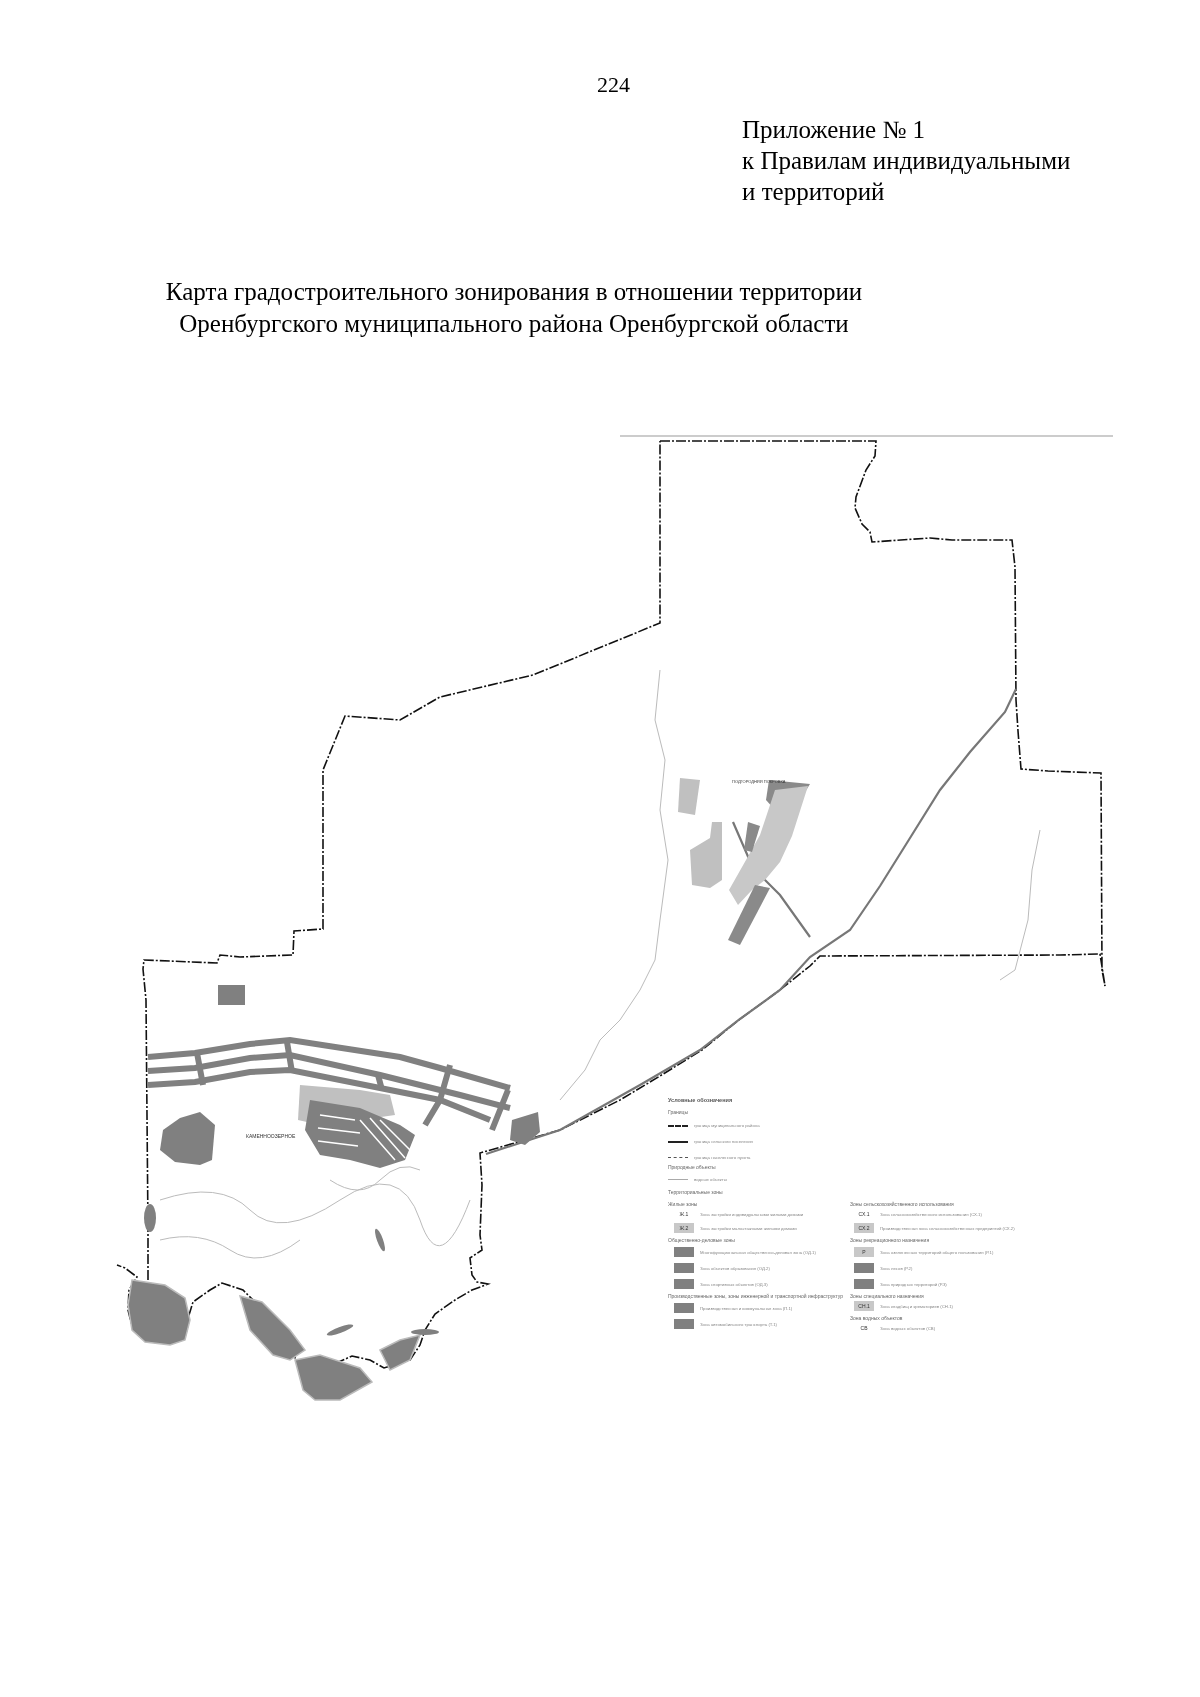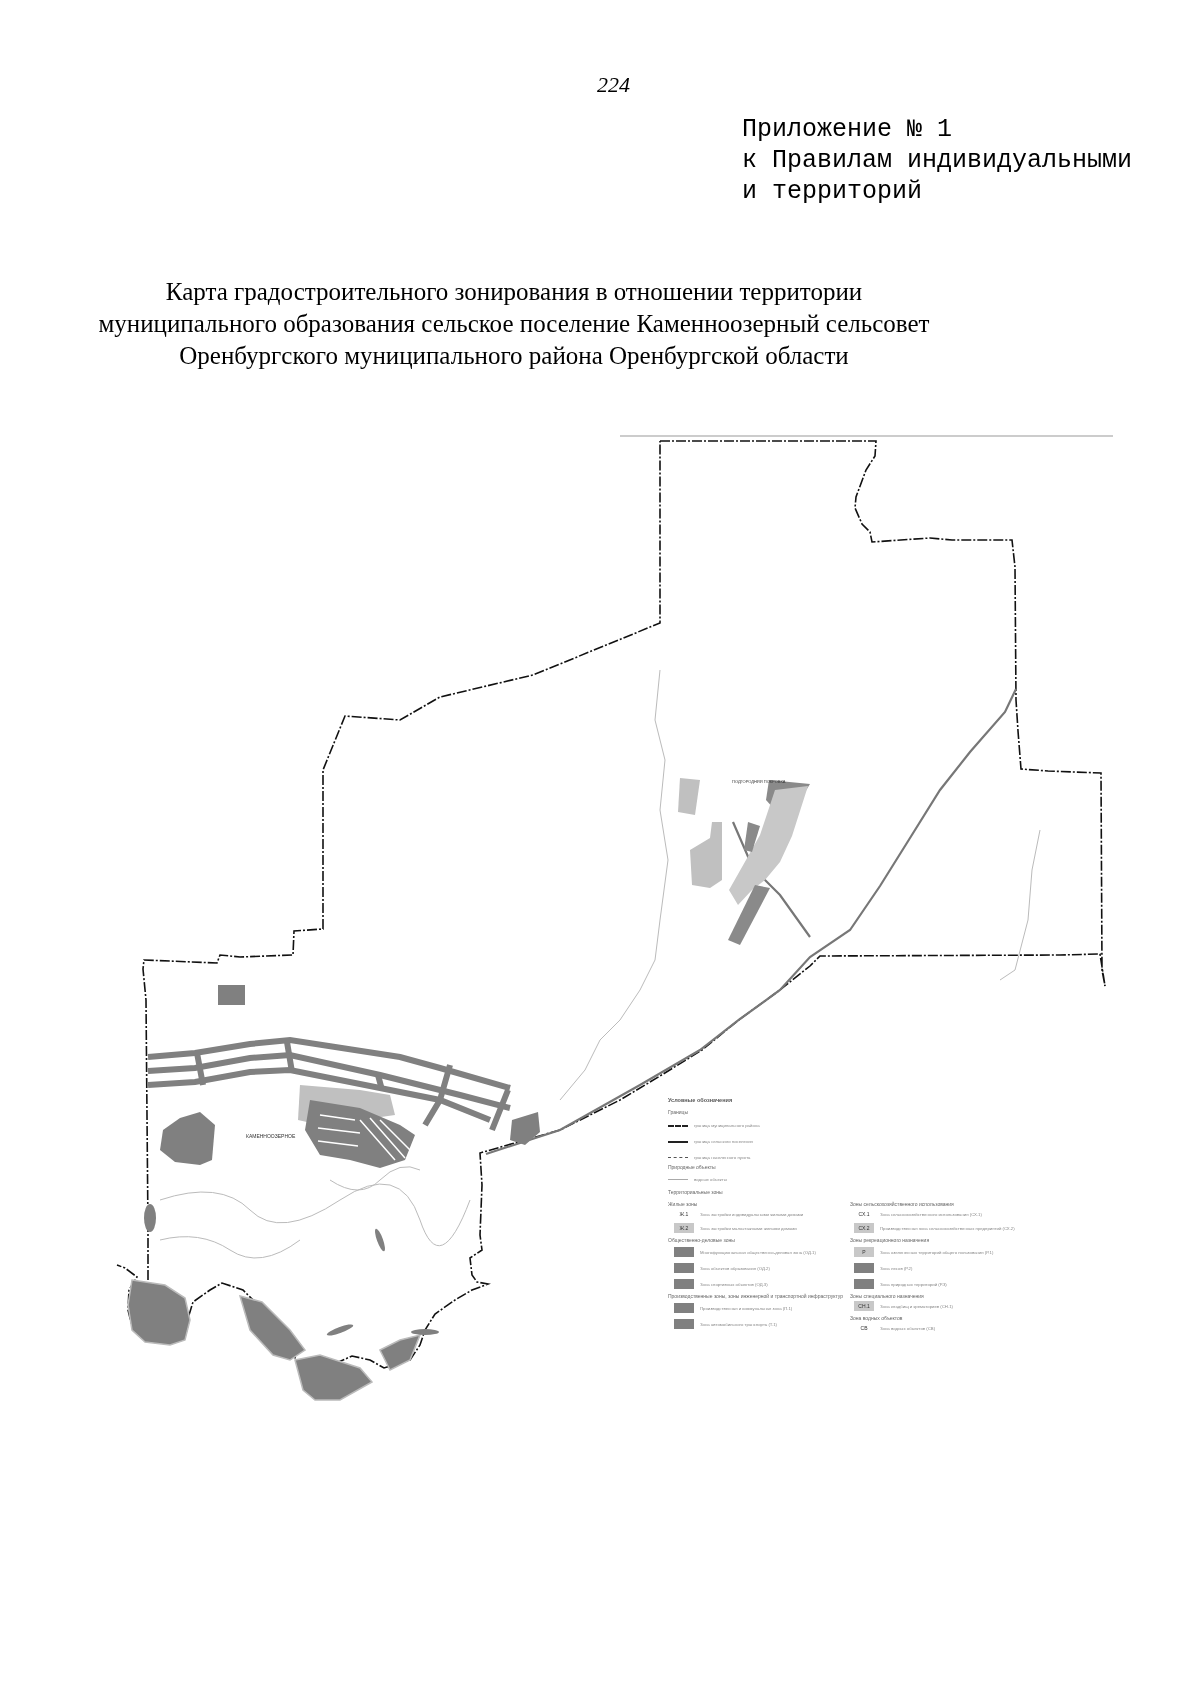--- a/index.html
+++ b/index.html
@@ -1,18 +1,18 @@
 <!DOCTYPE html>
 <html><head>
 <meta charset="utf-8">
 <style>
   html,body{margin:0;padding:0;background:#fff;}
   body{width:1200px;height:1697px;position:relative;overflow:hidden;font-family:"Liberation Serif","DejaVu Serif",serif;color:#000;}
-  .page-number{position:absolute;left:597px;top:72px;font-size:22px;font-style:italic;}
-  .appendix{position:absolute;left:742px;top:114px;font-size:25px;line-height:31px;font-family:Liberation Mono, monospace;}
+  .page-number{position:absolute;left:597px;top:72px;font-size:22px;}
+  .appendix{position:absolute;left:742px;top:114px;font-size:25px;line-height:31px;}
   .title{position:absolute;left:0;width:1028px;top:276px;text-align:center;font-size:25px;line-height:32px;}
   .map{position:absolute;left:0;top:420px;width:1200px;height:1100px;}
   .legend{position:absolute;left:668px;top:1097px;width:420px;height:250px;font-family:"Liberation Sans","DejaVu Sans",sans-serif;font-size:4.5px;color:#777;}
   .lg-title{position:absolute;font-size:5.5px;color:#555;font-weight:bold;}
   .lg-head{position:absolute;font-size:5px;color:#666;}
   .lg-item{position:absolute;display:flex;align-items:center;gap:6px;}
   .lg-sw{width:20px;height:10px;display:flex;align-items:center;justify-content:center;font-size:5px;color:#333;}
   .lg-line{width:20px;height:0;border-top:2px dashed #333;}
   .lg-text{font-size:4.3px;color:#888;white-space:nowrap;}
 </style>
@@ -22,21 +22,20 @@
 <div class="page-number">224</div>
 
 <div class="appendix">
   <div>Приложение № 1</div>
   <div>к Правилам индивидуальными</div>
   <div>и территорий</div>
 </div>
 
 <div class="title">
   <div>Карта градостроительного зонирования в отношении территории</div>
-  <div>муниципального образования сельское поселение Каменноозерный сельсовет</div>
   <div>Оренбургского муниципального района Оренбургской области</div>
 </div>
 
 <svg class="map" viewBox="0 420 1200 1100" width="1200" height="1100">
 
   <line x1="620" y1="436" x2="1113" y2="436" stroke="#bbb" stroke-width="1.5"></line>
 
   <path fill="none" stroke="#111" stroke-width="1.6" stroke-dasharray="10 2 2 2" d="M660,441 L876,441 L875,456 L866,470 L856,497 L855,508 L862,524 L870,532 L872,542 L930,538 L952,540 L1012,540 L1015,567
        L1016,700 L1018,731 L1021,769 L1048,771 L1101,773 L1102,970 L1105,986 L1100,954 L1060,955 L820,956 L810,966
        L780,990 L740,1019 L702,1050 L660,1076 L620,1100 L560,1130 L480,1153 L482,1185 L480,1235 L482,1250

